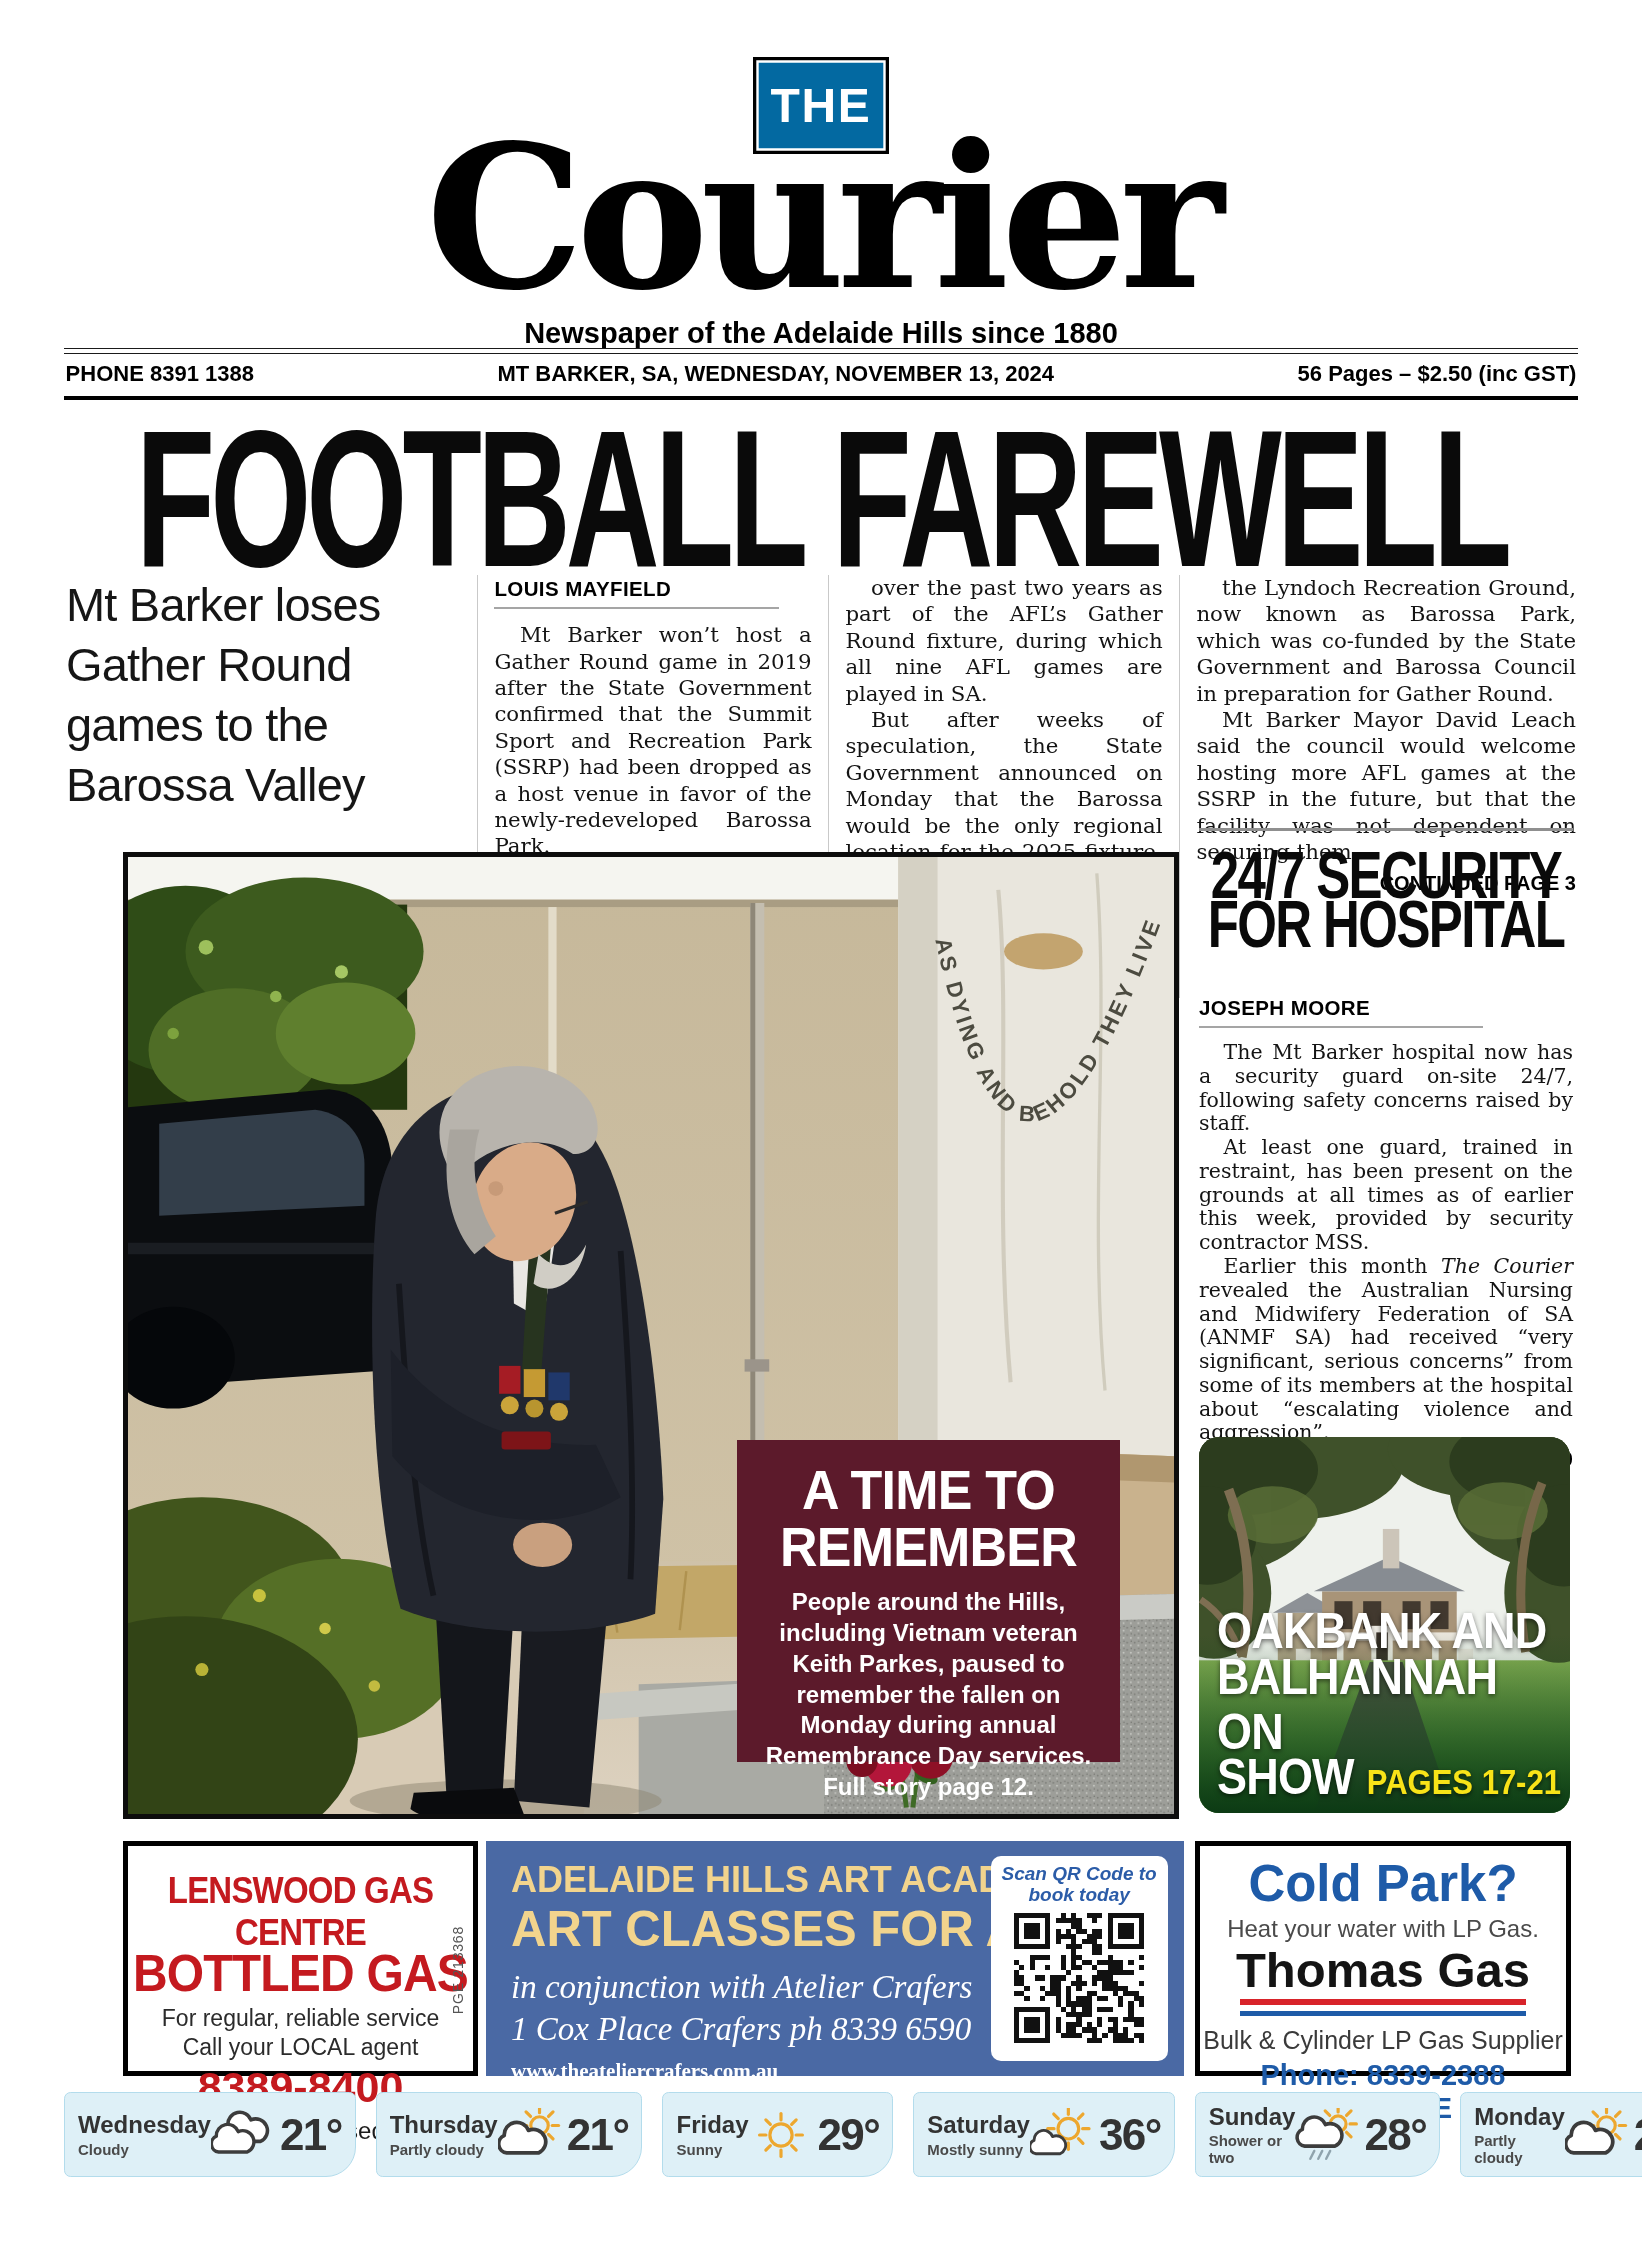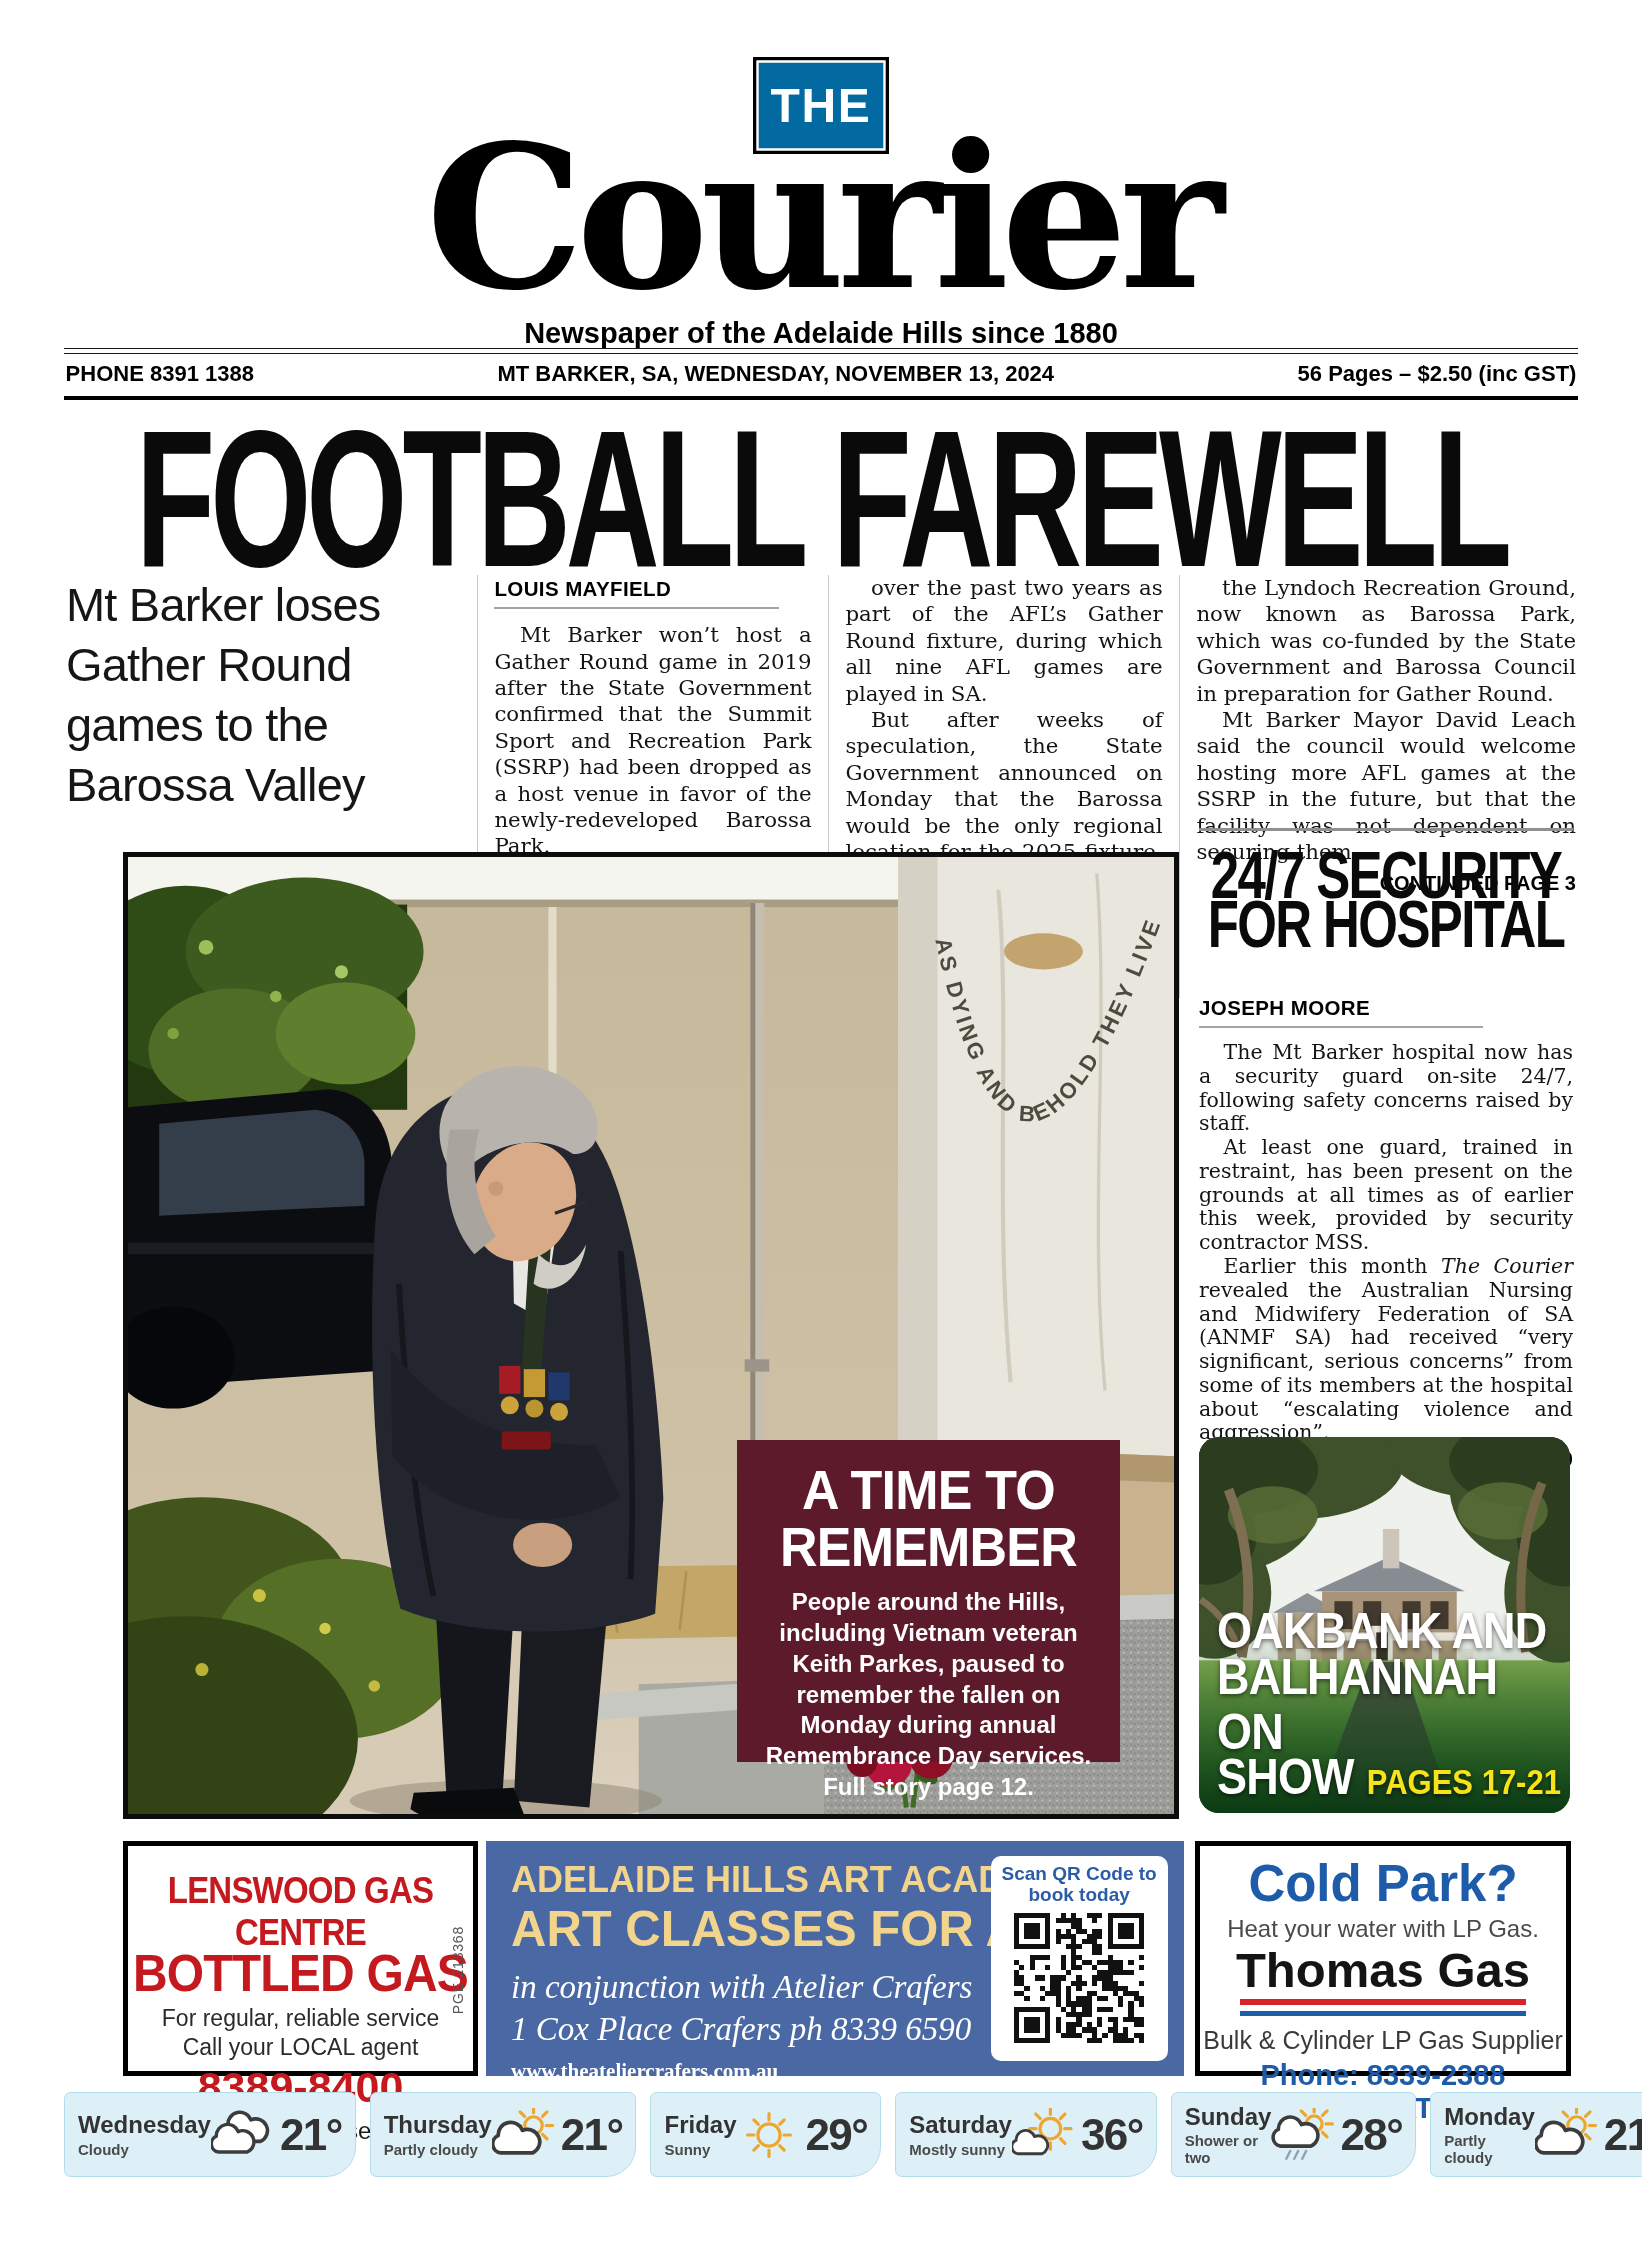--- a/index.html
+++ b/index.html
@@ -75,34 +75,34 @@
   .pge{position:absolute;right:6.6px;bottom:57px;font-size:14px;color:#555;writing-mode:vertical-rl;
        transform:rotate(180deg);letter-spacing:0.8px;}
   #ad-art{left:486px;width:698px;background:#4a69a4;color:#fff;padding:16.4px 20px 0 25px;}
   .art-1{color:#f2d48d;font-weight:bold;font-size:36px;letter-spacing:0;transform:scaleY(1.05);transform-origin:left top;}
   .art-2{color:#f2d48d;font-weight:bold;font-size:49px;letter-spacing:0;line-height:1.0;margin-top:5px;
          transform:scaleY(1.02);transform-origin:left top;}
   .art-it{font-family:"Liberation Serif",serif;font-style:italic;font-size:33px;margin-top:13px;line-height:1.3;}
   .art-it2{font-family:"Liberation Serif",serif;font-style:italic;font-size:33px;margin-top:1.6px;}
   .art-web{font-family:"Liberation Serif",serif;font-weight:bold;font-size:21px;margin-top:11.5px;}
   .qr-panel{position:absolute;right:16.4px;top:15px;width:177px;height:205px;background:#fff;border-radius:10px;
-            text-align:center;color:#2b5ca8;box-sizing:border-box;padding-top:6.6px;}
+            text-align:center;color:#2b5ca8;box-sizing:border-box;padding-top:6.6px;font-style:italic;}
   .qr-label{font-weight:bold;font-size:19px;line-height:1.15;}
   .qr-panel svg{width:130px;height:130px;margin-top:6.6px;}
   #ad-thomas{left:1195px;width:376px;background:#fff;border:5px solid #000;text-align:center;padding-top:11.5px;}
   .tg-1{color:#1e5ba8;font-weight:bold;font-size:51px;line-height:1.0;}
   .tg-2{color:#4a4a4a;font-size:24px;margin-top:6.6px;}
   .tg-brand{color:#141414;font-weight:bold;font-size:49px;line-height:1.05;margin-top:1.6px;}
   .tg-lines{width:78%;margin:3.3px auto 0 auto;}
   .tg-redline{height:5.7px;background:#d8232a;}
   .tg-blueline{height:5.7px;background:#1e5ba8;margin-top:5.7px;}
   .tg-3{color:#3a3a3a;font-size:25px;margin-top:10px;}
   .tg-phone{color:#1e5ba8;font-weight:bold;font-size:29px;margin-top:3.3px;}
   
-  #weather-row{position:absolute;top:2092px;left:64px;width:1514px;display:flex;gap:14px;}
+  #weather-row{position:absolute;top:2092px;left:64px;width:1514px;display:flex;gap:20px;}
   .wbox{flex:1;height:85px;background:#def0f7;border:1.6px solid #b3dcec;border-radius:6.6px 6.6px 30px 6.6px;
         box-sizing:border-box;display:flex;justify-content:space-between;align-items:center;
         padding:5px 13px 5px 13px;}
   .wday{font-weight:bold;font-size:24px;color:#333;}
   .wcond{font-weight:bold;font-size:15px;color:#4a4a4a;margin-top:1.6px;}
   .wright{display:flex;align-items:center;gap:5px;}
   .wicon svg{width:64px;height:54px;display:block;}
   .wtemp{font-weight:bold;font-size:44px;color:#333;letter-spacing:-1.6px;}
 </style>
 </head>

